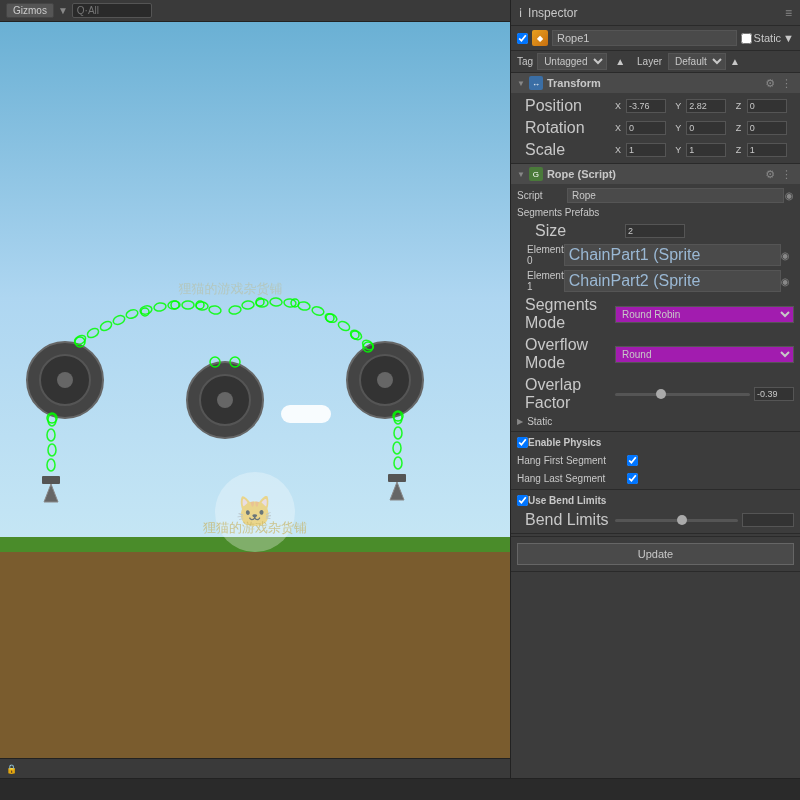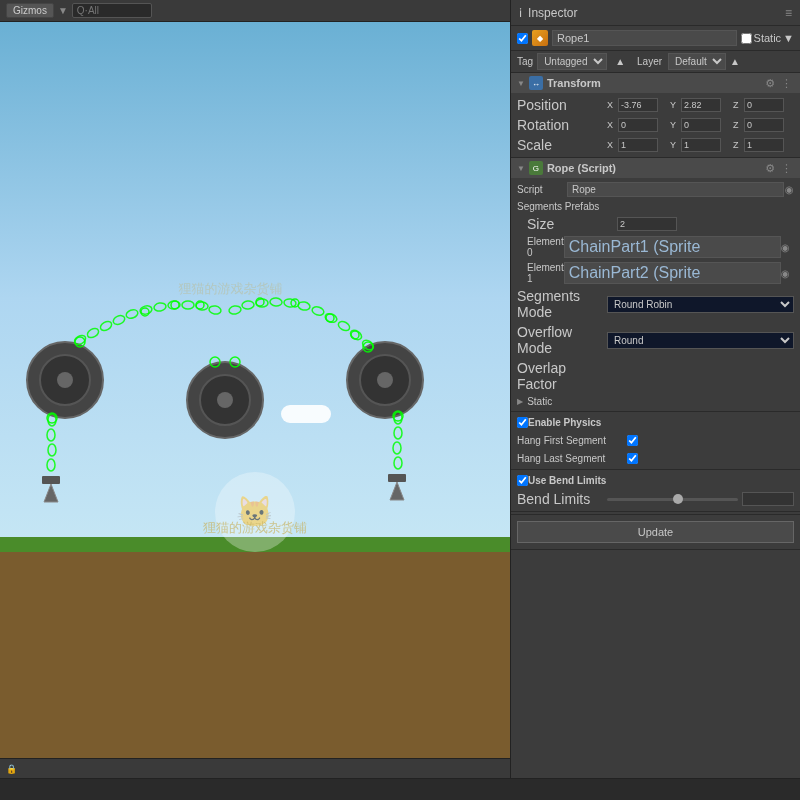--- a/index.html
+++ b/index.html
@@ -256,23 +256,24 @@
 
     .prop-row {
       display: flex;
       align-items: center;
       padding: 2px 6px;
       min-height: 18px;
     }
 
     .prop-label {
       width: 90px;
-      font-size: 14px;
+      font-size: 16px;
       color: #c8c8c8;
       flex-shrink: 0;
+      margin-left: 8px;
     }
 
     .prop-label-wide {
       width: 110px;
       font-size: 10px;
       color: #c8c8c8;
       flex-shrink: 0;
     }
 
     .xyz-group {
@@ -297,21 +298,21 @@
     .xyz-input {
       background: #333;
       border: 1px solid #555;
       color: #c8c8c8;
       font-size: 9px;
       padding: 1px 2px;
       width: 40px;
     }
 
     .select-field {
-      background: #0f172a;
+      background: #a21caf;
       border: 1px solid #555;
       color: #c8c8c8;
       font-size: 10px;
       padding: 1px 2px;
       flex: 1;
     }
 
     
     .script-row {
       display: flex;
@@ -782,20 +783,26 @@
           <div class="prop-row">
             <span class="prop-label">Overflow Mode</span>
             <select class="select-field">
               <option>Round</option>
             </select>
           </div>
 
           
           <div class="prop-row">
             <span class="prop-label">Overlap Factor</span>
+            <div class="slider-container">
+              <div class="slider">
+                <div class="slider-thumb" style="left:30%;"></div>
+              </div>
+              <input type="text" class="xyz-input" style="width: 40px;" value="-0.39">
+            </div>
           </div>
 
           
           <div class="nodes-row" style="cursor:pointer;">
             <span class="triangle-icon">▶</span>
             <span style="font-size:10px;color:#c8c8c8;">Static</span>
           </div>
 
           <div class="divider-line"></div>
 

